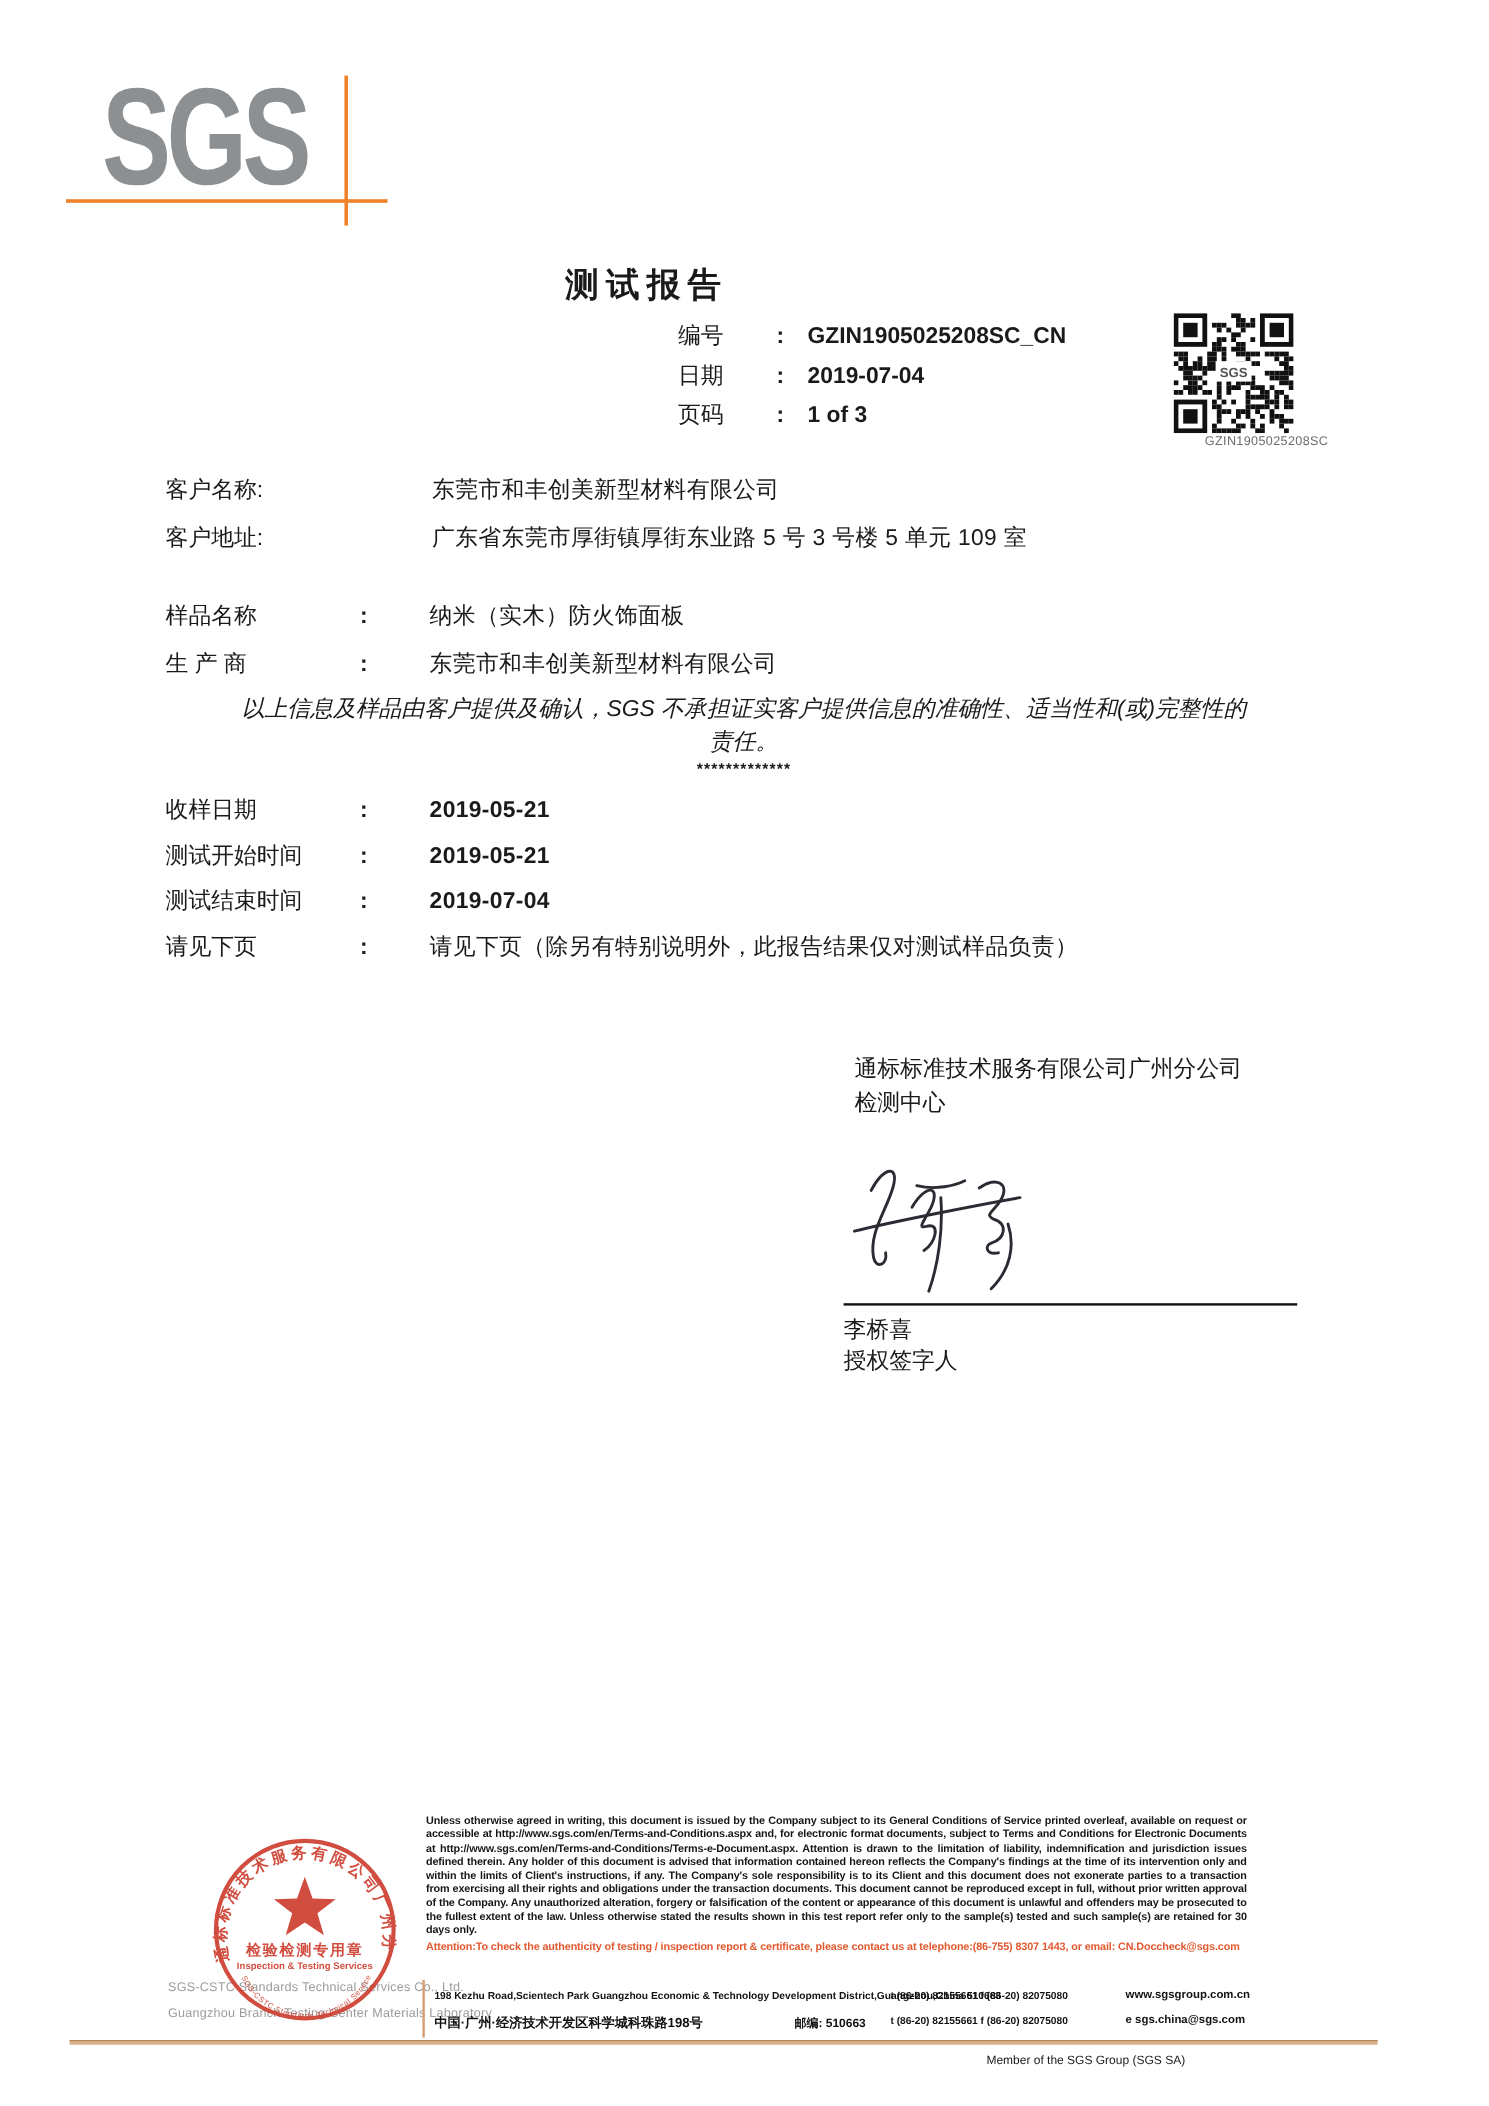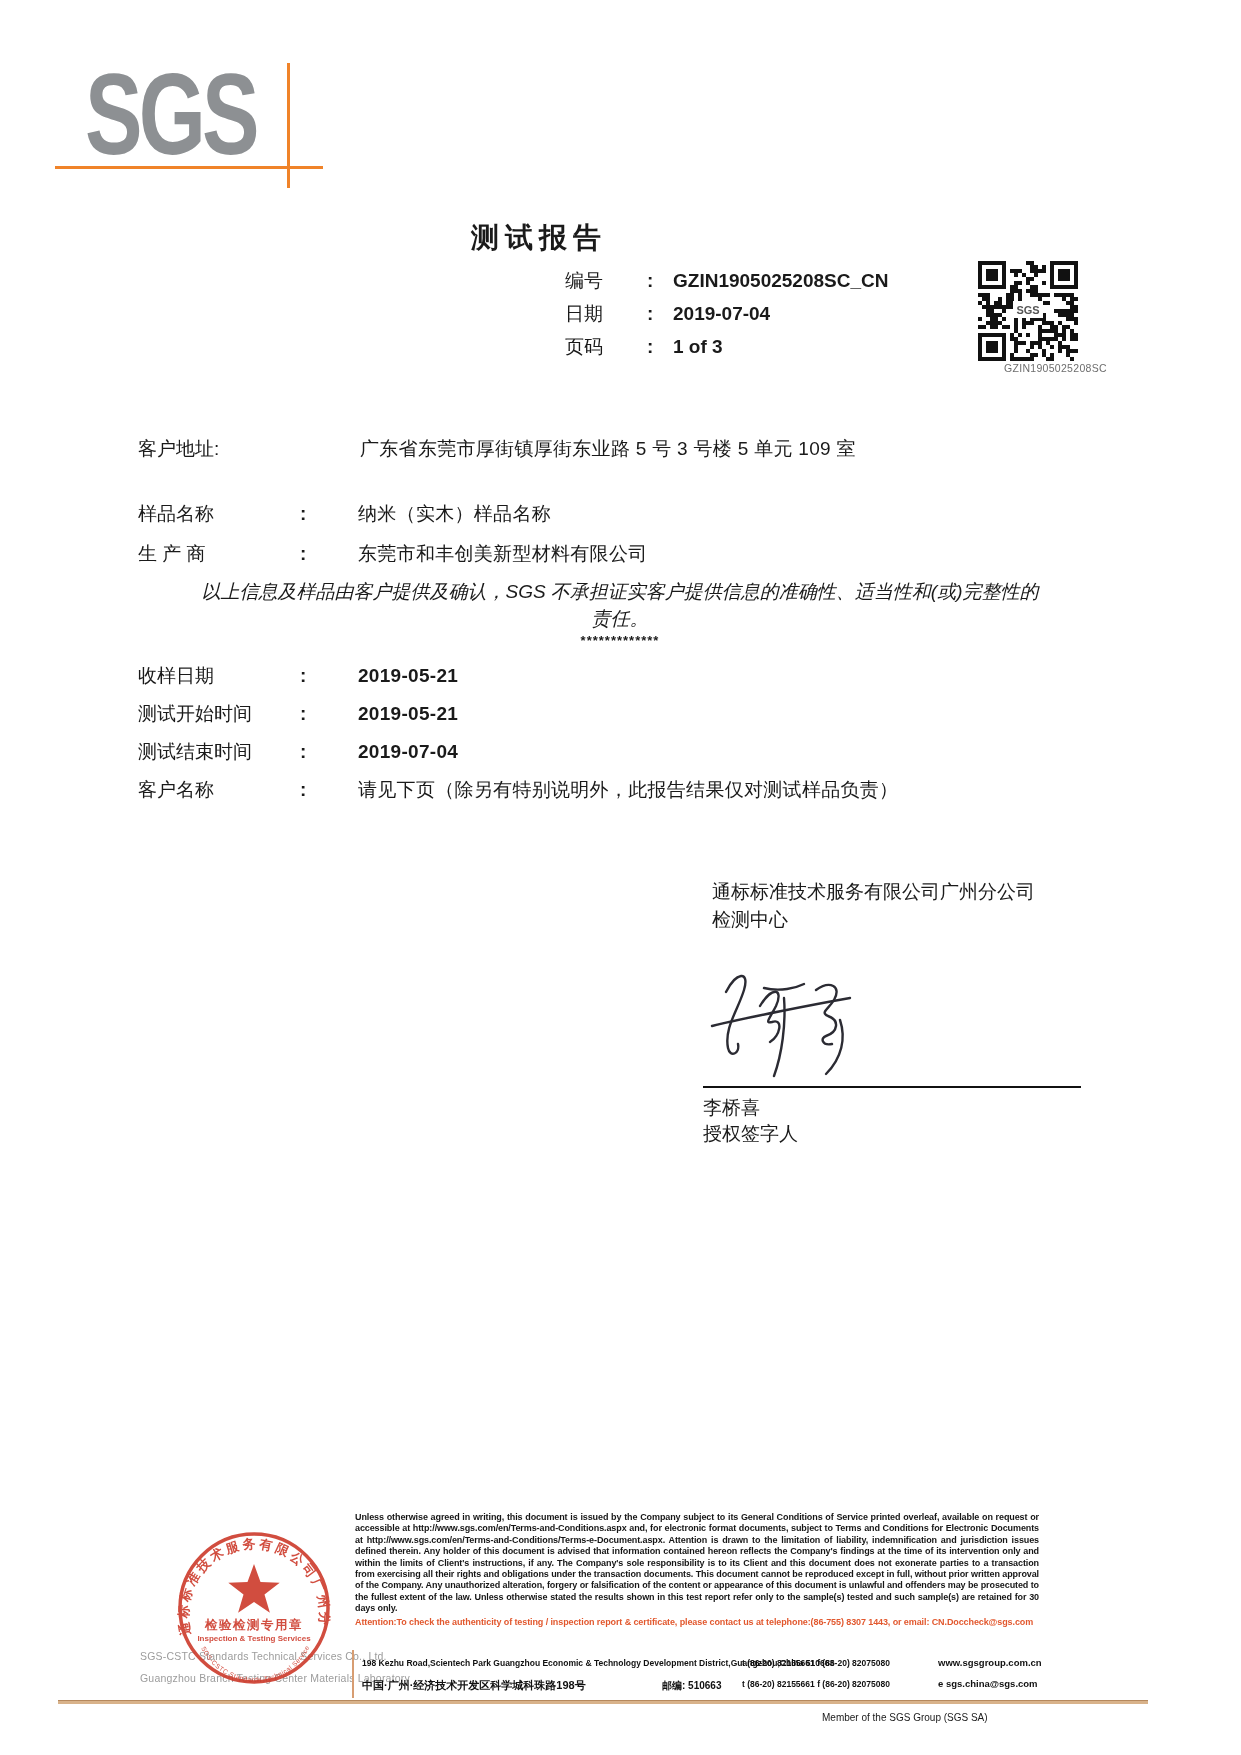--- a/index.html
+++ b/index.html
@@ -302,26 +302,29 @@
           <rect x="0" y="72" width="28" height="28"></rect>
           <rect x="4" y="76" width="20" height="20" fill="#fff"></rect>
           <rect x="8" y="80" width="12" height="12"></rect>
           <rect x="35" y="40" width="30" height="17" fill="#fff"></rect>
           <text x="50" y="53" font-size="11" font-weight="bold" text-anchor="middle" fill="#555" font-family="Liberation Sans,sans-serif">SGS</text>
         </svg>
       </div>
     <div class="qr-label">GZIN1905025208SC</div>
   </div>
 
+  <div class="row" style="top:395px">
+    <span class="lbl2">客户名称:</span><span class="val">东莞市和丰创美新型材料有限公司</span>
+  </div>
   <div class="row" style="top:435px">
     <span class="lbl2">客户地址:</span><span class="val">广东省东莞市厚街镇厚街东业路 5 号 3 号楼 5 单元 109 室</span>
   </div>
 
   <div class="row" style="top:500px">
-    <span class="lbl">样品名称</span><span class="sep">:</span><span class="val">纳米（实木）样品名称</span>
+    <span class="lbl">样品名称</span><span class="sep">:</span><span class="val">纳米（实木）防火饰面板</span>
   </div>
   <div class="row" style="top:540px">
     <span class="lbl">生 产 商</span><span class="sep">:</span><span class="val">东莞市和丰创美新型材料有限公司</span>
   </div>
 
   <div class="disc">
     <div>以上信息及样品由客户提供及确认，SGS 不承担证实客户提供信息的准确性、适当性和(或)完整性的</div>
     <div>责任。</div>
   </div>
   <div class="stars">*************</div>
@@ -329,21 +332,21 @@
   <div class="row" style="top:662px">
     <span class="lbl">收样日期</span><span class="sep">:</span><span class="valb">2019-05-21</span>
   </div>
   <div class="row" style="top:700px">
     <span class="lbl">测试开始时间</span><span class="sep">:</span><span class="valb">2019-05-21</span>
   </div>
   <div class="row" style="top:738px">
     <span class="lbl">测试结束时间</span><span class="sep">:</span><span class="valb">2019-07-04</span>
   </div>
   <div class="row" style="top:776px">
-    <span class="lbl">客户名称</span><span class="sep">:</span><span class="val">请见下页（除另有特别说明外，此报告结果仅对测试样品负责）</span>
+    <span class="lbl">请见下页</span><span class="sep">:</span><span class="val">请见下页（除另有特别说明外，此报告结果仅对测试样品负责）</span>
   </div>
 
   <div class="signoff">
     <div>通标标准技术服务有限公司广州分公司</div>
     <div>检测中心</div>
   </div>
 
   <svg class="sig-svg" width="175" height="130" viewBox="0 0 175 130">
     <g fill="none" stroke="#2b2b33" stroke-width="2.4" stroke-linecap="round">
       <path d="M28,32 C38,12 52,10 46,30 C40,50 26,68 30,88 C32,98 42,94 40,84"></path>

